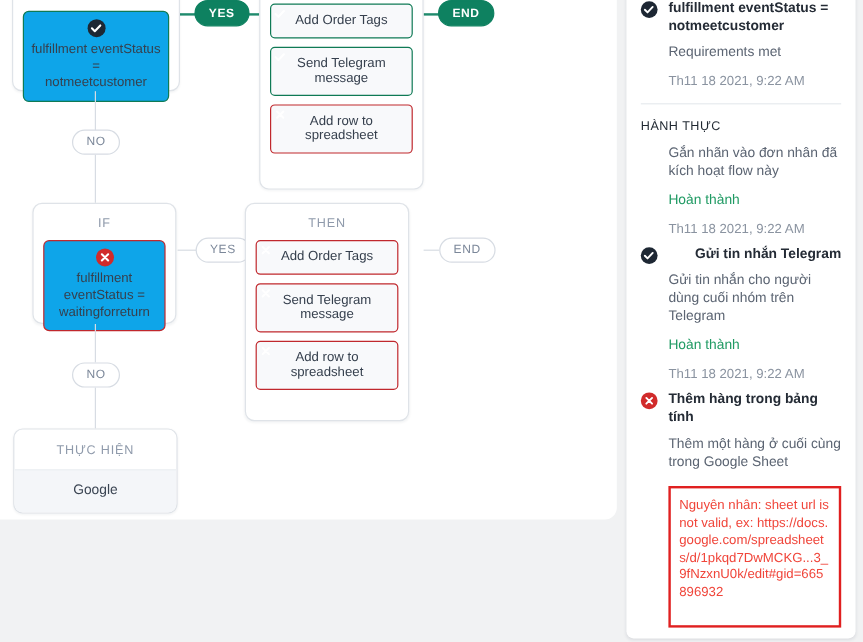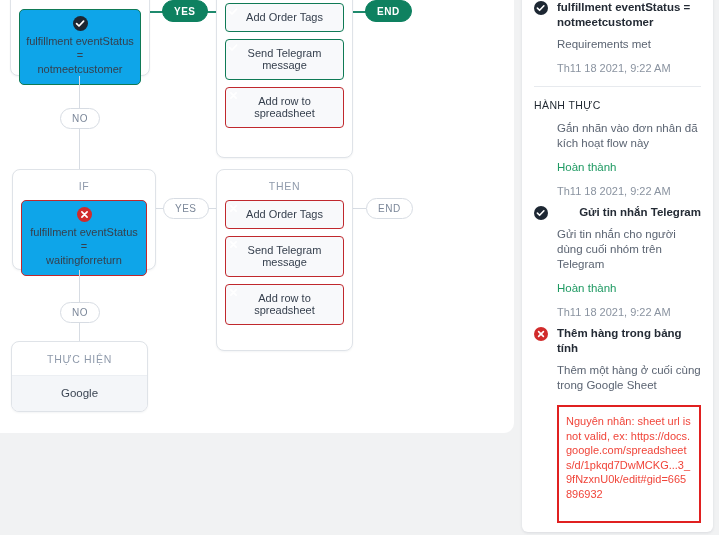--- a/index.html
+++ b/index.html
@@ -241,38 +241,38 @@
     <div class="line v" style="left:79px; top:76px; height:33px;"></div>
     <div class="pill" style="left:60px; top:108px;">
       <span>NO</span>
     </div>
     <div class="line v" style="left:79px; top:129px; height:40px;"></div>
 
     <div class="line h" style="left:148px; top:208px; width:17px;"></div>
     <div class="line h" style="left:201px; top:208px; width:15px;"></div>
     <div class="line h" style="left:353px; top:208px; width:13px;"></div>
 
-    <div class="group" style="left:12px; top:169px; width:144px; height:101px;">
+    <div class="group" style="left:27px; top:169px; width:120px; height:101px;">
       <div class="group-title">IF</div>
       <div class="node err">
         <span class="badge cross">
           <svg width="15" height="15" viewBox="0 0 15 15">
               <path d="M4.9 4.9l5.2 5.2M10.1 4.9l-5.2 5.2" fill="none" stroke="#fff" stroke-width="1.7" stroke-linecap="round"></path>
             </svg>
         </span>
         <div class="node-label">fulfillment eventStatus =
 waitingforreturn</div>
       </div>
     </div>
 
     <div class="pill" style="left:163px; top:198px;">
       <span>YES</span>
     </div>
 
-    <div class="group" style="left:216px; top:169px; width:137px; height:182px;">
+    <div class="group" style="left:204px; top:169px; width:137px; height:182px;">
       <div class="group-title">THEN</div>
       <div class="act err">
         <span class="badge cross">
           <svg width="15" height="15" viewBox="0 0 15 15">
               <path d="M4.9 4.9l5.2 5.2M10.1 4.9l-5.2 5.2" fill="none" stroke="#fff" stroke-width="1.7" stroke-linecap="round"></path>
             </svg>
         </span>
         <div class="act-label">Add Order Tags</div>
       </div>
       <div class="act err">
@@ -296,21 +296,21 @@
     <div class="pill" style="left:366px; top:198px;">
       <span>END</span>
     </div>
 
     <div class="line v" style="left:79px; top:270px; height:32px;"></div>
     <div class="pill" style="left:60px; top:302px;">
       <span>NO</span>
     </div>
     <div class="line v" style="left:79px; top:323px; height:34px;"></div>
 
-    <div class="do-box" style="left:11px; top:341px; width:137px;">
+    <div class="do-box" style="left:11px; top:357px; width:137px;">
       <div class="do-title">THỰC HIỆN</div>
       <div class="do-body">Google</div>
     </div>
 
   </div>
 
   <div id="sidebar">
 
     <div class="sb-pad" style="padding-top:10px;">
       <div class="sb-row" style="padding-top:4px;">

